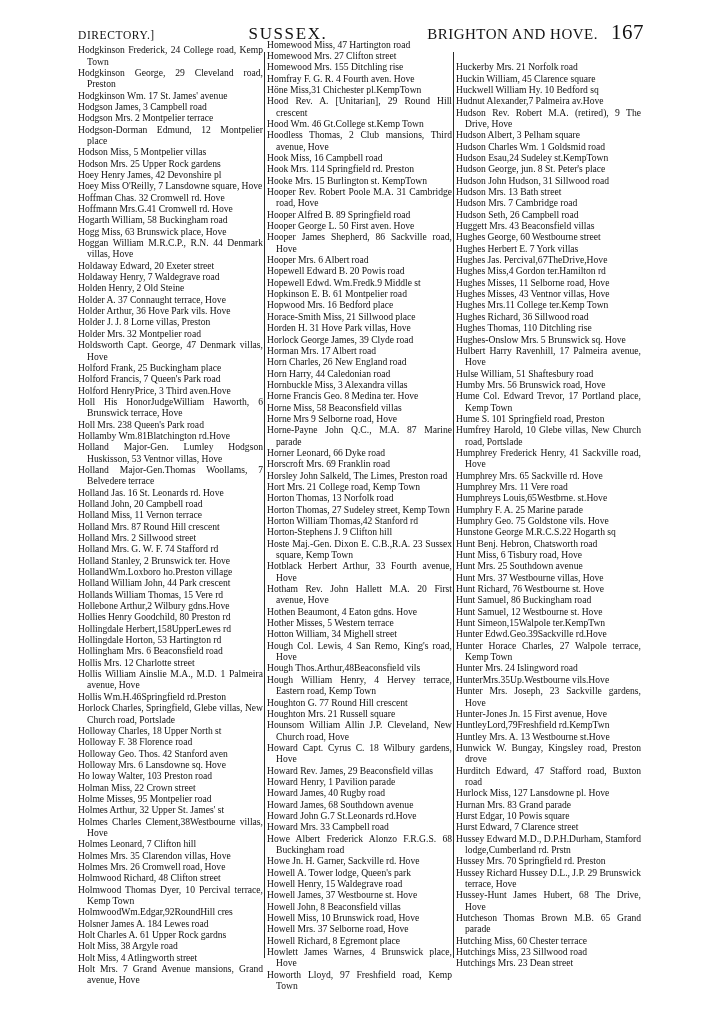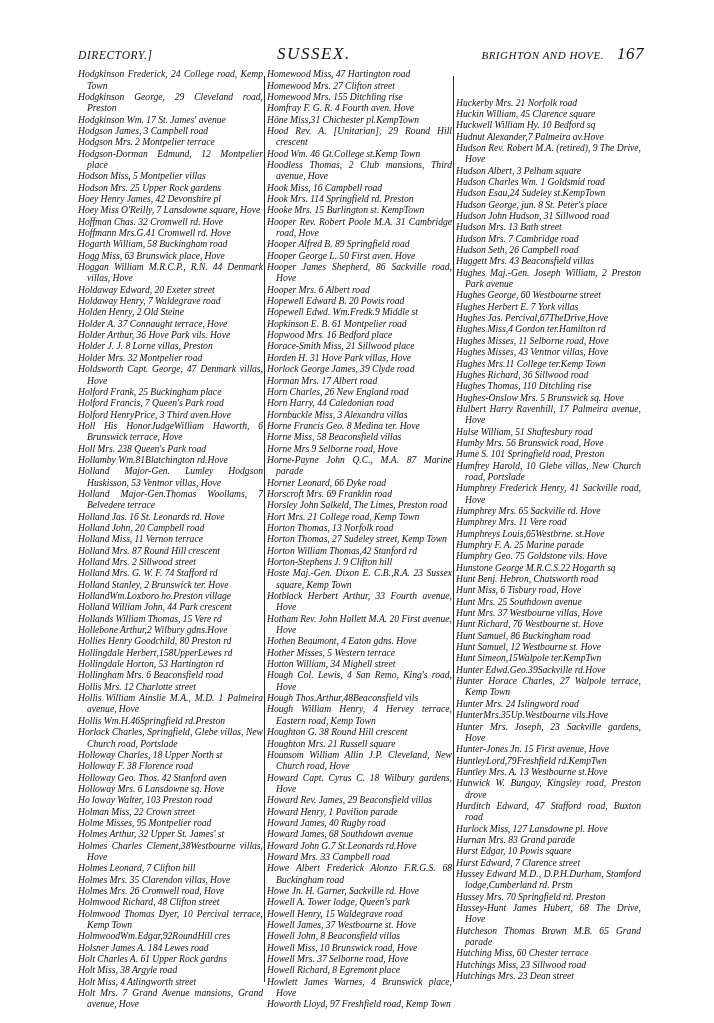--- a/index.html
+++ b/index.html
@@ -14,22 +14,21 @@
     color: #111111;
     position: relative;
     overflow: hidden;
   }
   .page {
     position: absolute;
     left: 0; top: 0;
     width: 714px;
     height: 907px;
     box-sizing: border-box;
-    padding: 44px 70px 14px 78px;
-    font-style: italic;
+    padding: 20px 70px 14px 78px;
   }
   
   .running-head {
     display: flex;
     align-items: baseline;
     justify-content: space-between;
     height: 24px;
     margin-bottom: 6px;
     letter-spacing: 0.2px;
   }
@@ -46,26 +45,26 @@
     white-space: nowrap;
     margin-left: -6px;
   }
   .rh-right {
     display: flex;
     align-items: baseline;
     gap: 13px;
     white-space: nowrap;
   }
   .rh-chapter {
-    font-size: 11px;
+    font-size: 15px;
     text-transform: uppercase;
     letter-spacing: 0.5px;
   }
   .rh-folio {
-    font-size: 17px;
+    font-size: 21px;
     letter-spacing: 0.5px;
   }
   
   .columns {
     display: flex;
     align-items: center;
     height: 930px;
   }
   .column {
     width: 185px;
@@ -232,21 +231,21 @@
         <p class="entry">Horton-Stephens J. 9 Clifton hill</p>
         <p class="entry">Hoste Maj.-Gen. Dixon E. C.B.,R.A. 23 Sussex square, Kemp Town</p>
         <p class="entry">Hotblack Herbert Arthur, 33 Fourth avenue, Hove</p>
         <p class="entry">Hotham Rev. John Hallett M.A. 20 First avenue, Hove</p>
         <p class="entry">Hothen Beaumont, 4 Eaton gdns. Hove</p>
         <p class="entry">Hother Misses, 5 Western terrace</p>
         <p class="entry">Hotton William, 34 Mighell street</p>
         <p class="entry">Hough Col. Lewis, 4 San Remo, King's road, Hove</p>
         <p class="entry">Hough Thos.Arthur,48Beaconsfield vils</p>
         <p class="entry">Hough William Henry, 4 Hervey terrace, Eastern road, Kemp Town</p>
-        <p class="entry">Houghton G. 38 Round Hill crescent</p>
+        <p class="entry">Houghton G. 77 Round Hill crescent</p>
         <p class="entry">Houghton Mrs. 21 Russell square</p>
         <p class="entry">Hounsom William Allin J.P. Cleveland, New Church road, Hove</p>
         <p class="entry">Howard Capt. Cyrus C. 18 Wilbury gardens, Hove</p>
         <p class="entry">Howard Rev. James, 29 Beaconsfield villas</p>
         <p class="entry">Howard Henry, 1 Pavilion parade</p>
         <p class="entry">Howard James, 40 Rugby road</p>
         <p class="entry">Howard James, 68 Southdown avenue</p>
         <p class="entry">Howard John G.7 St.Leonards rd.Hove</p>
         <p class="entry">Howard Mrs. 33 Campbell road</p>
         <p class="entry">Howe Albert Frederick Alonzo F.R.G.S. 68 Buckingham road</p>
@@ -272,34 +271,34 @@
         <p class="entry">Hudson Rev. Robert M.A. (retired), 9 The Drive, Hove</p>
         <p class="entry">Hudson Albert, 3 Pelham square</p>
         <p class="entry">Hudson Charles Wm. 1 Goldsmid road</p>
         <p class="entry">Hudson Esau,24 Sudeley st.KempTown</p>
         <p class="entry">Hudson George, jun. 8 St. Peter's place</p>
         <p class="entry">Hudson John Hudson, 31 Sillwood road</p>
         <p class="entry">Hudson Mrs. 13 Bath street</p>
         <p class="entry">Hudson Mrs. 7 Cambridge road</p>
         <p class="entry">Hudson Seth, 26 Campbell road</p>
         <p class="entry">Huggett Mrs. 43 Beaconsfield villas</p>
-        <p class="entry">Hughes Maj.-Gen. Joseph William, 2 Preston Park avenue</p>
         <p class="entry">Hughes George, 60 Westbourne street</p>
         <p class="entry">Hughes Herbert E. 7 York villas</p>
         <p class="entry">Hughes Jas. Percival,67TheDrive,Hove</p>
         <p class="entry">Hughes Miss,4 Gordon ter.Hamilton rd</p>
         <p class="entry">Hughes Misses, 11 Selborne road, Hove</p>
         <p class="entry">Hughes Misses, 43 Ventnor villas, Hove</p>
         <p class="entry">Hughes Mrs.11 College ter.Kemp Town</p>
         <p class="entry">Hughes Richard, 36 Sillwood road</p>
         <p class="entry">Hughes Thomas, 110 Ditchling rise</p>
         <p class="entry">Hughes-Onslow Mrs. 5 Brunswick sq. Hove</p>
         <p class="entry">Hulbert Harry Ravenhill, 17 Palmeira avenue, Hove</p>
         <p class="entry">Hulse William, 51 Shaftesbury road</p>
         <p class="entry">Humby Mrs. 56 Brunswick road, Hove</p>
+        <p class="entry">Hume Col. Edward Trevor, 17 Portland place, Kemp Town</p>
         <p class="entry">Hume S. 101 Springfield road, Preston</p>
         <p class="entry">Humfrey Harold, 10 Glebe villas, New Church road, Portslade</p>
         <p class="entry">Humphrey Frederick Henry, 41 Sackville road, Hove</p>
         <p class="entry">Humphrey Mrs. 65 Sackville rd. Hove</p>
         <p class="entry">Humphrey Mrs. 11 Vere road</p>
         <p class="entry">Humphreys Louis,65Westbrne. st.Hove</p>
         <p class="entry">Humphry F. A. 25 Marine parade</p>
         <p class="entry">Humphry Geo. 75 Goldstone vils. Hove</p>
         <p class="entry">Hunstone George M.R.C.S.22 Hogarth sq</p>
         <p class="entry">Hunt Benj. Hebron, Chatsworth road</p>
@@ -319,20 +318,21 @@
         <p class="entry">HuntleyLord,79Freshfield rd.KempTwn</p>
         <p class="entry">Huntley Mrs. A. 13 Westbourne st.Hove</p>
         <p class="entry">Hunwick W. Bungay, Kingsley road, Preston drove</p>
         <p class="entry">Hurditch Edward, 47 Stafford road, Buxton road</p>
         <p class="entry">Hurlock Miss, 127 Lansdowne pl. Hove</p>
         <p class="entry">Hurnan Mrs. 83 Grand parade</p>
         <p class="entry">Hurst Edgar, 10 Powis square</p>
         <p class="entry">Hurst Edward, 7 Clarence street</p>
         <p class="entry">Hussey Edward M.D., D.P.H.Durham, Stamford lodge,Cumberland rd. Prstn</p>
         <p class="entry">Hussey Mrs. 70 Springfield rd. Preston</p>
+        <p class="entry">Hussey Richard Hussey D.L., J.P. 29 Brunswick terrace, Hove</p>
         <p class="entry">Hussey-Hunt James Hubert, 68 The Drive, Hove</p>
         <p class="entry">Hutcheson Thomas Brown M.B. 65 Grand parade</p>
         <p class="entry">Hutching Miss, 60 Chester terrace</p>
         <p class="entry">Hutchings Miss, 23 Sillwood road</p>
         <p class="entry">Hutchings Mrs. 23 Dean street</p>
       </div>
   </div>
 
 </div>
 

